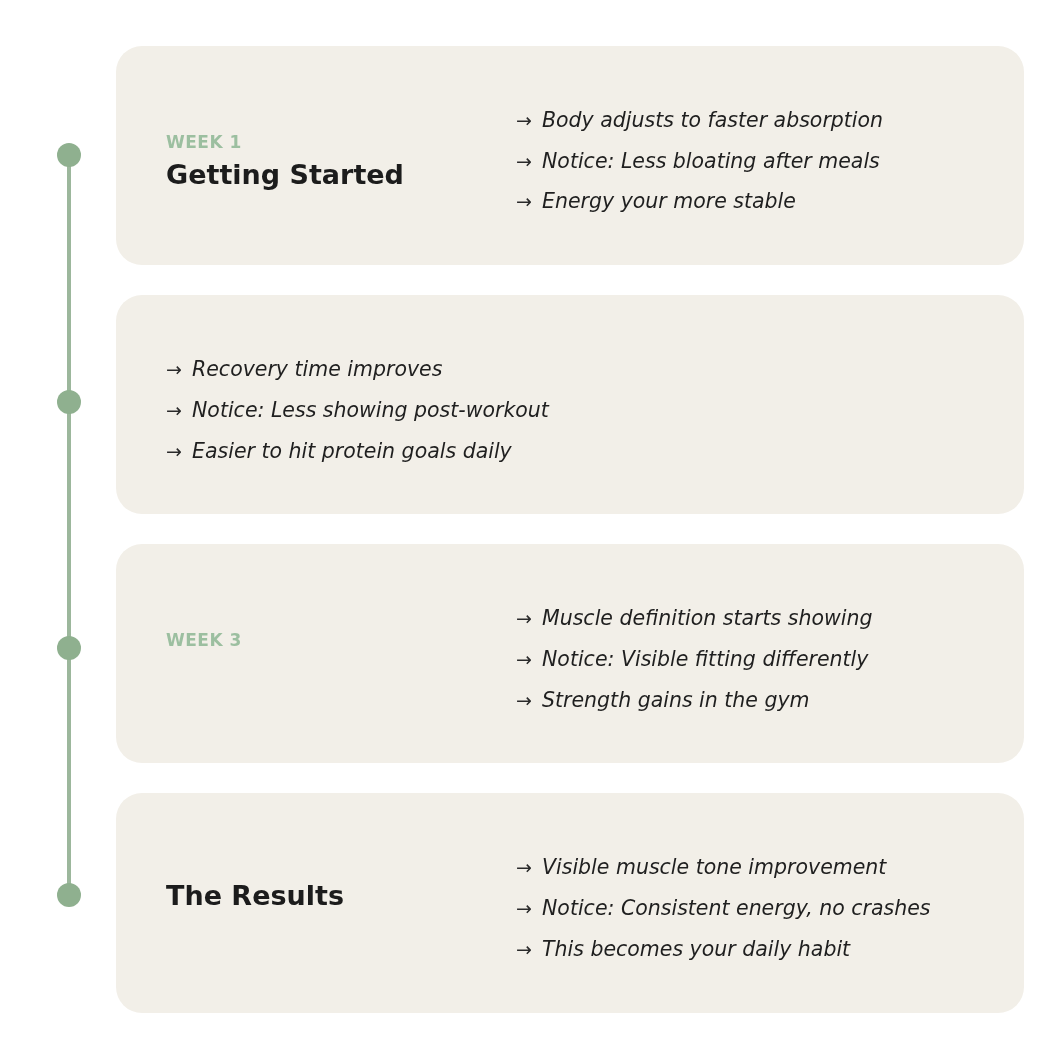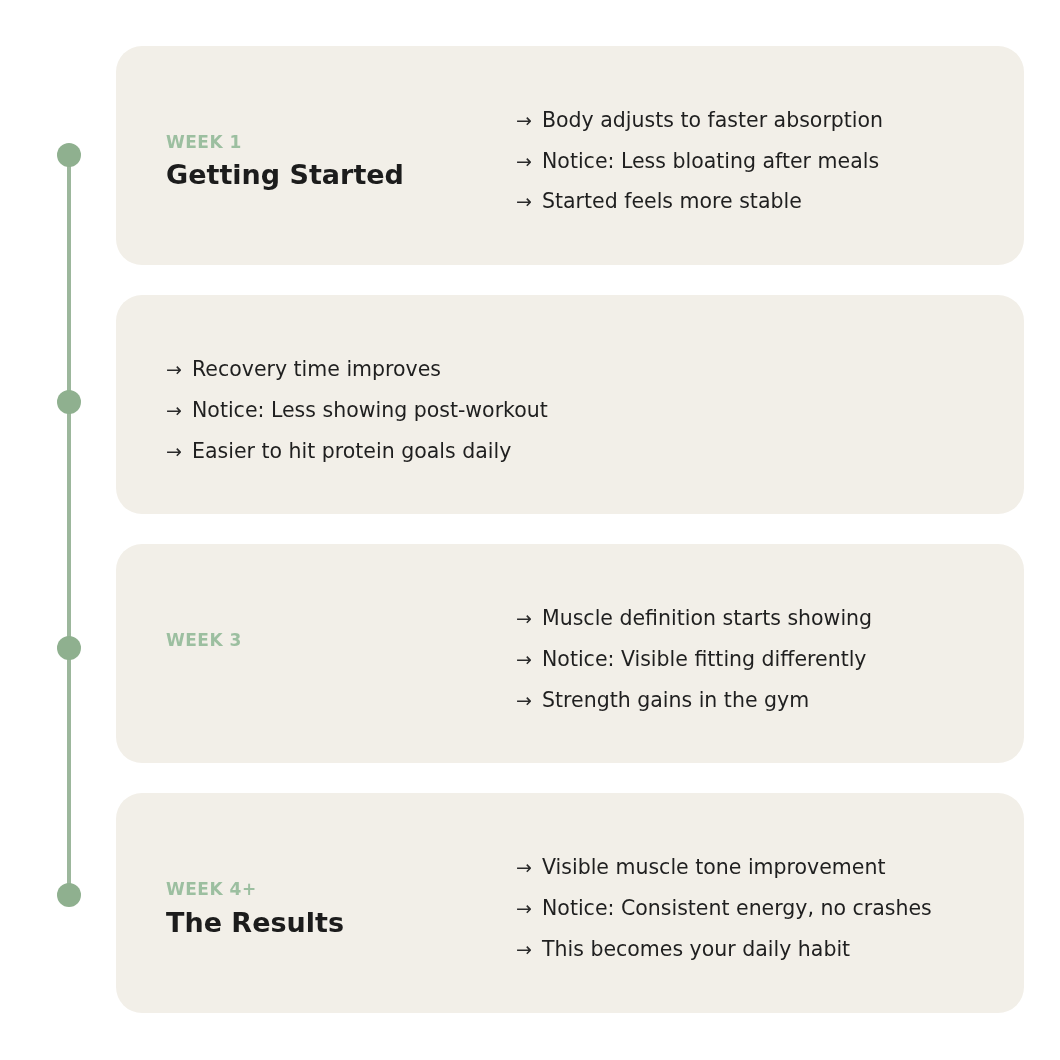--- a/index.html
+++ b/index.html
@@ -102,20 +102,21 @@
 
   .arrow {
     flex: 0 0 auto;
     width: 26px;
     color: #2a2a2a;
     font-size: 19px;
   }
 
   .bullet-text {
     flex: 1 1 auto;
+    font-style: italic;
   }
 </style>
 </head>
 <body>
 
 <div class="timeline-wrap">
 
   <div class="rail"></div>
   <div class="dot dot-1"></div>
   <div class="dot dot-2"></div>
@@ -133,21 +134,21 @@
         <div class="bullet">
           <span class="arrow">→</span>
           <span class="bullet-text">Body adjusts to faster absorption</span>
         </div>
         <div class="bullet">
           <span class="arrow">→</span>
           <span class="bullet-text">Notice: Less bloating after meals</span>
         </div>
         <div class="bullet">
           <span class="arrow">→</span>
-          <span class="bullet-text">Started feels more stable</span>
+          <span class="bullet-text">Energy your more stable</span>
         </div>
       </div>
     </div>
 
     <div class="card">
       <div class="card-right">
         <div class="bullet">
           <span class="arrow">→</span>
           <span class="bullet-text">Recovery time improves</span>
         </div>
@@ -177,21 +178,20 @@
         </div>
         <div class="bullet">
           <span class="arrow">→</span>
           <span class="bullet-text">Strength gains in the gym</span>
         </div>
       </div>
     </div>
 
     <div class="card">
       <div class="card-left">
-        <div class="week-label">WEEK 4+</div>
         <div class="phase-title">The Results</div>
       </div>
       <div class="card-right">
         <div class="bullet">
           <span class="arrow">→</span>
           <span class="bullet-text">Visible muscle tone improvement</span>
         </div>
         <div class="bullet">
           <span class="arrow">→</span>
           <span class="bullet-text">Notice: Consistent energy, no crashes</span>

